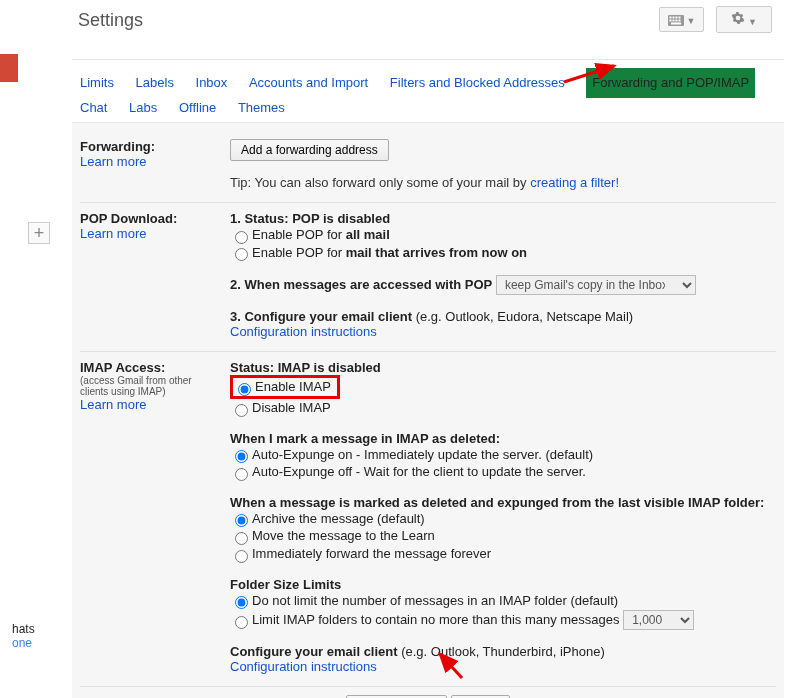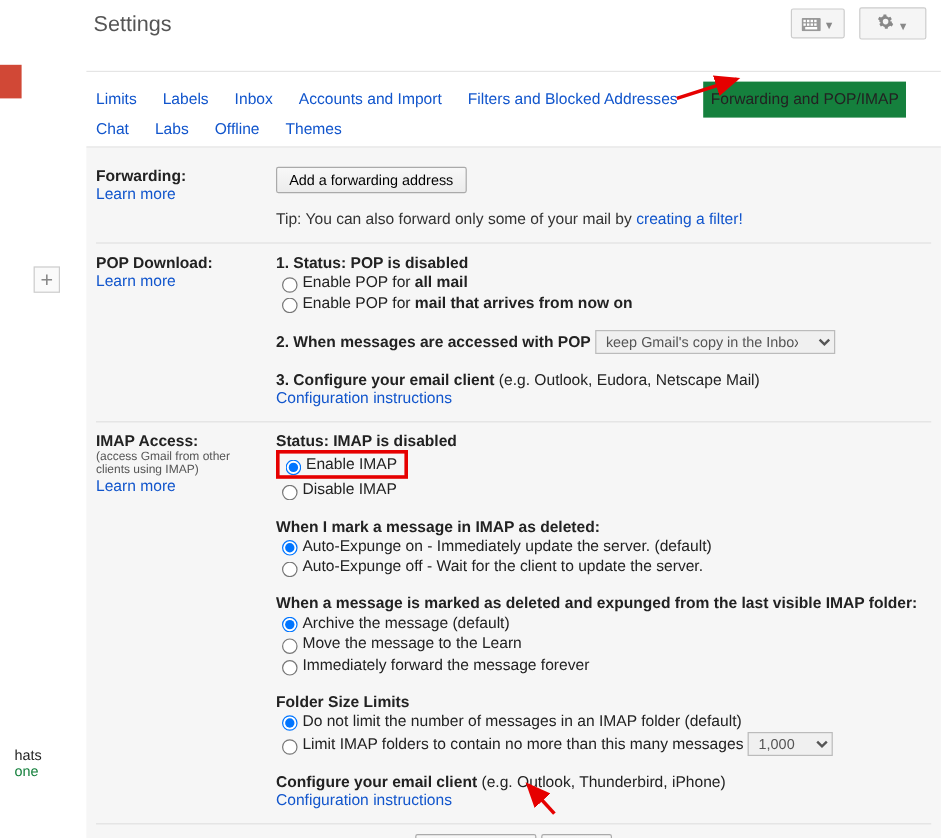--- a/index.html
+++ b/index.html
@@ -34,21 +34,21 @@
     font-size: 18px;
     background: #fafafa;
   }
   .hats-one {
     position: absolute;
     top: 572px;
     left: 0;
     font-size: 12px;
     margin-left: 12px;
   }
-  .hats-one .one { color: #15803d; text-align: center; }
+  .hats-one .one { color: #3b82f6; text-align: center; }
 
   .main {
     position: absolute;
     left: 72px;
     top: 0;
     width: 712px;
   }
   .topbar {
     height: 60px;
     border-bottom: 1px solid #e5e5e5;

